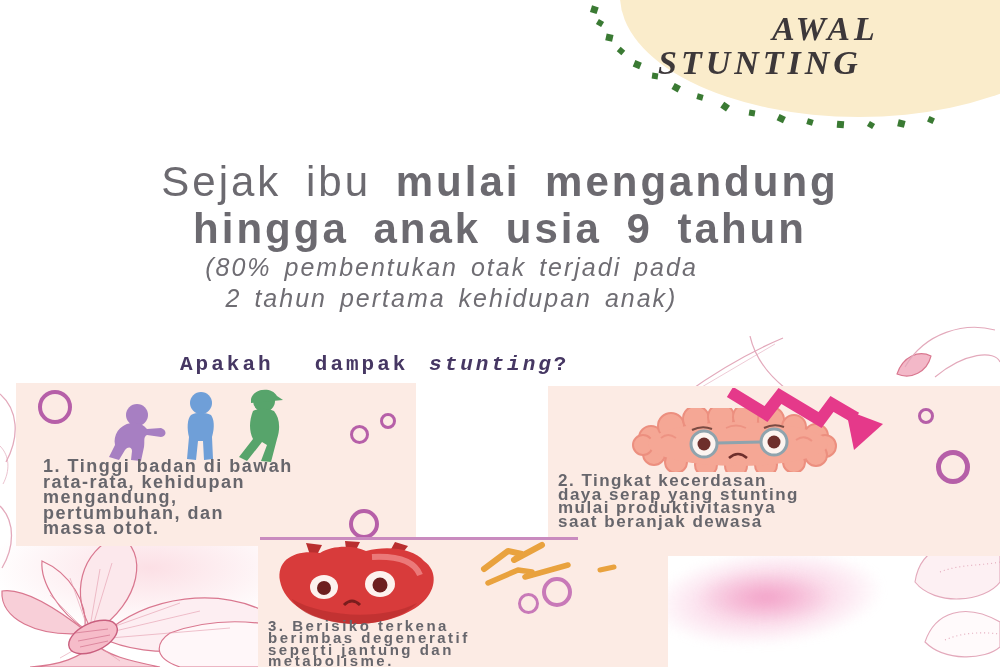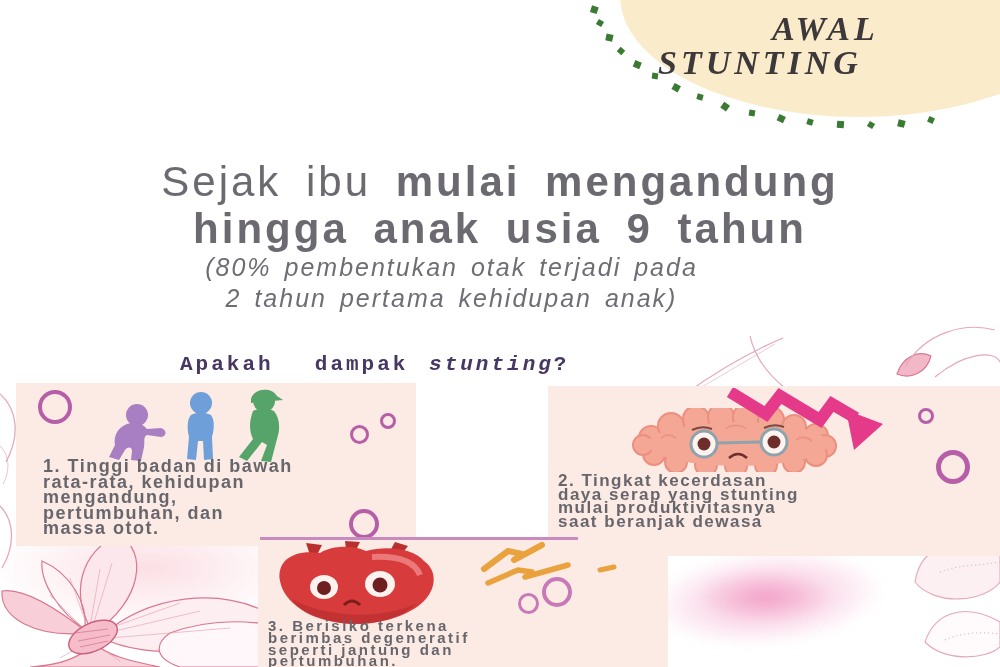--- a/index.html
+++ b/index.html
@@ -264,18 +264,18 @@
         <path d="M10 44 L40 31 L54 33 L47 38 L90 26" stroke-width="5.5"></path>
         <path d="M122 31 L136 28" stroke-width="5"></path>
       </g>
     </svg>
     <div class="ring p3" style="left:284px;top:40px;width:22px;height:22px;border-width:4px;"></div>
     <div class="ring p3" style="left:260px;top:56px;width:15px;height:15px;border-width:3.5px;"></div>
     <div class="card-text t3">
       <span>3. Berisiko terkena</span>
       <span>berimbas degeneratif</span>
       <span>seperti jantung dan</span>
-      <span>pertumbuhan.</span>
+      <span>metabolisme.</span>
     </div>
   </div>
   <div class="card3-topline"></div>
 
 </div>
 
 </body></html>

